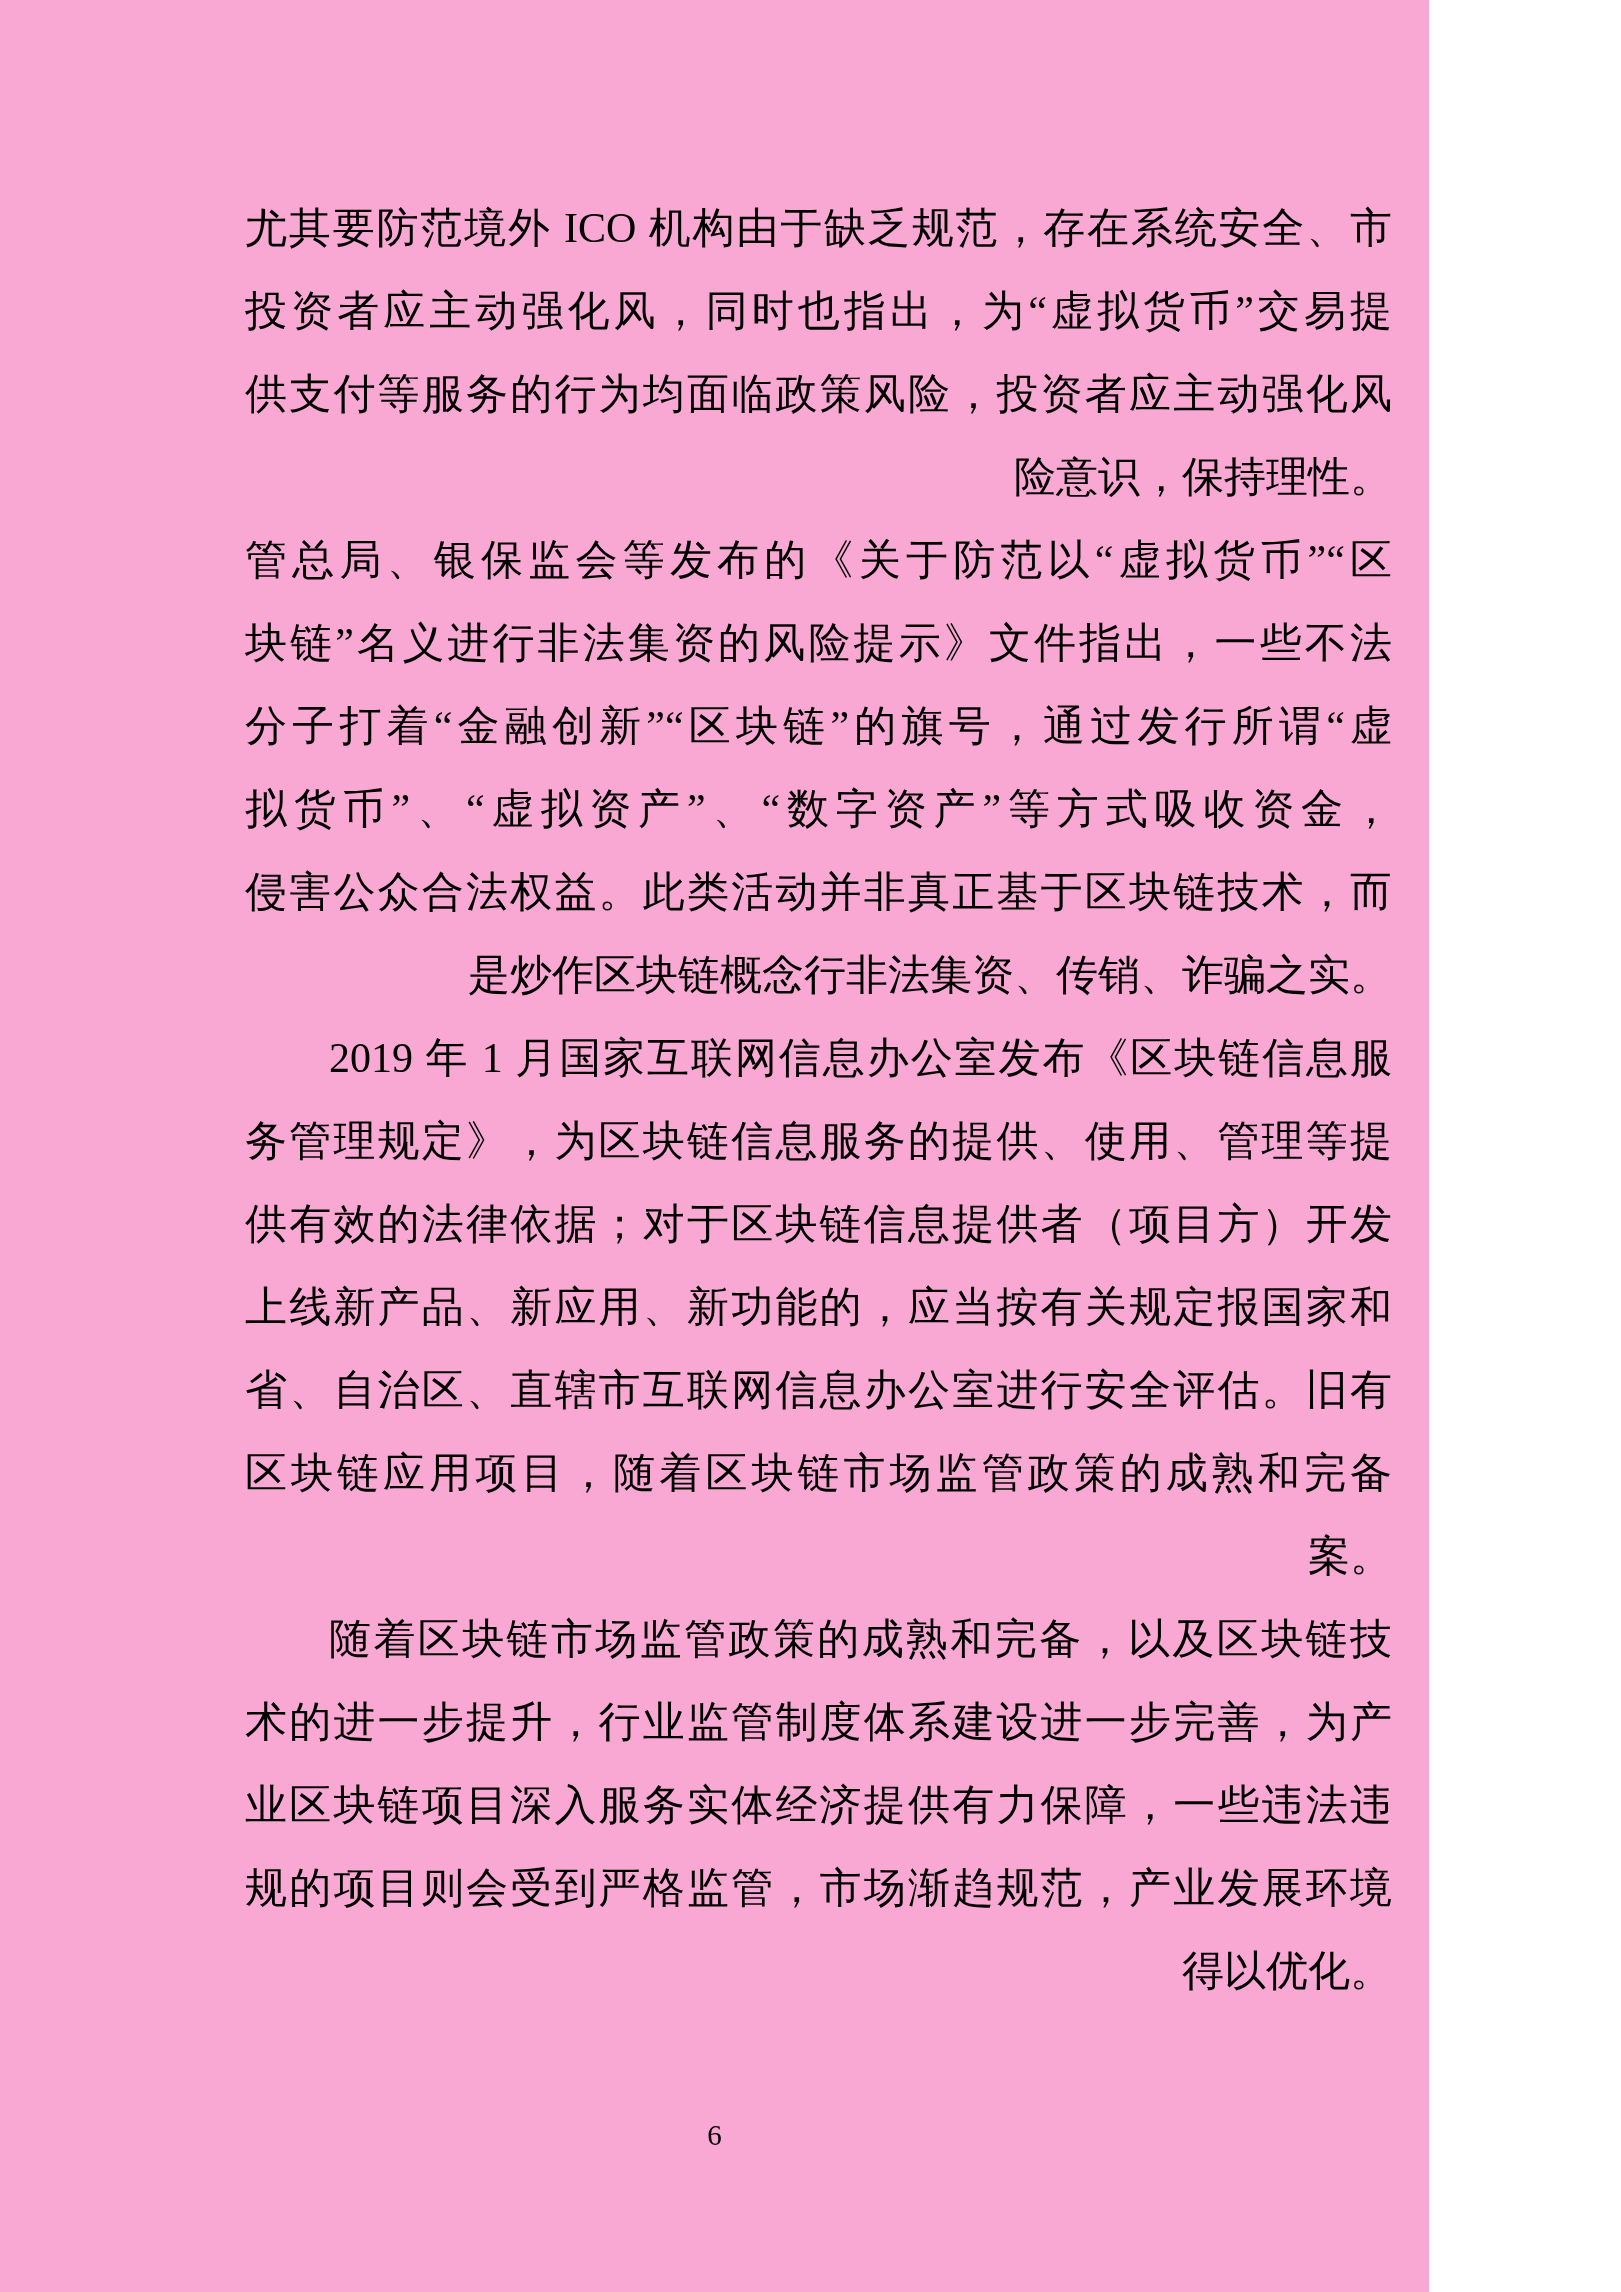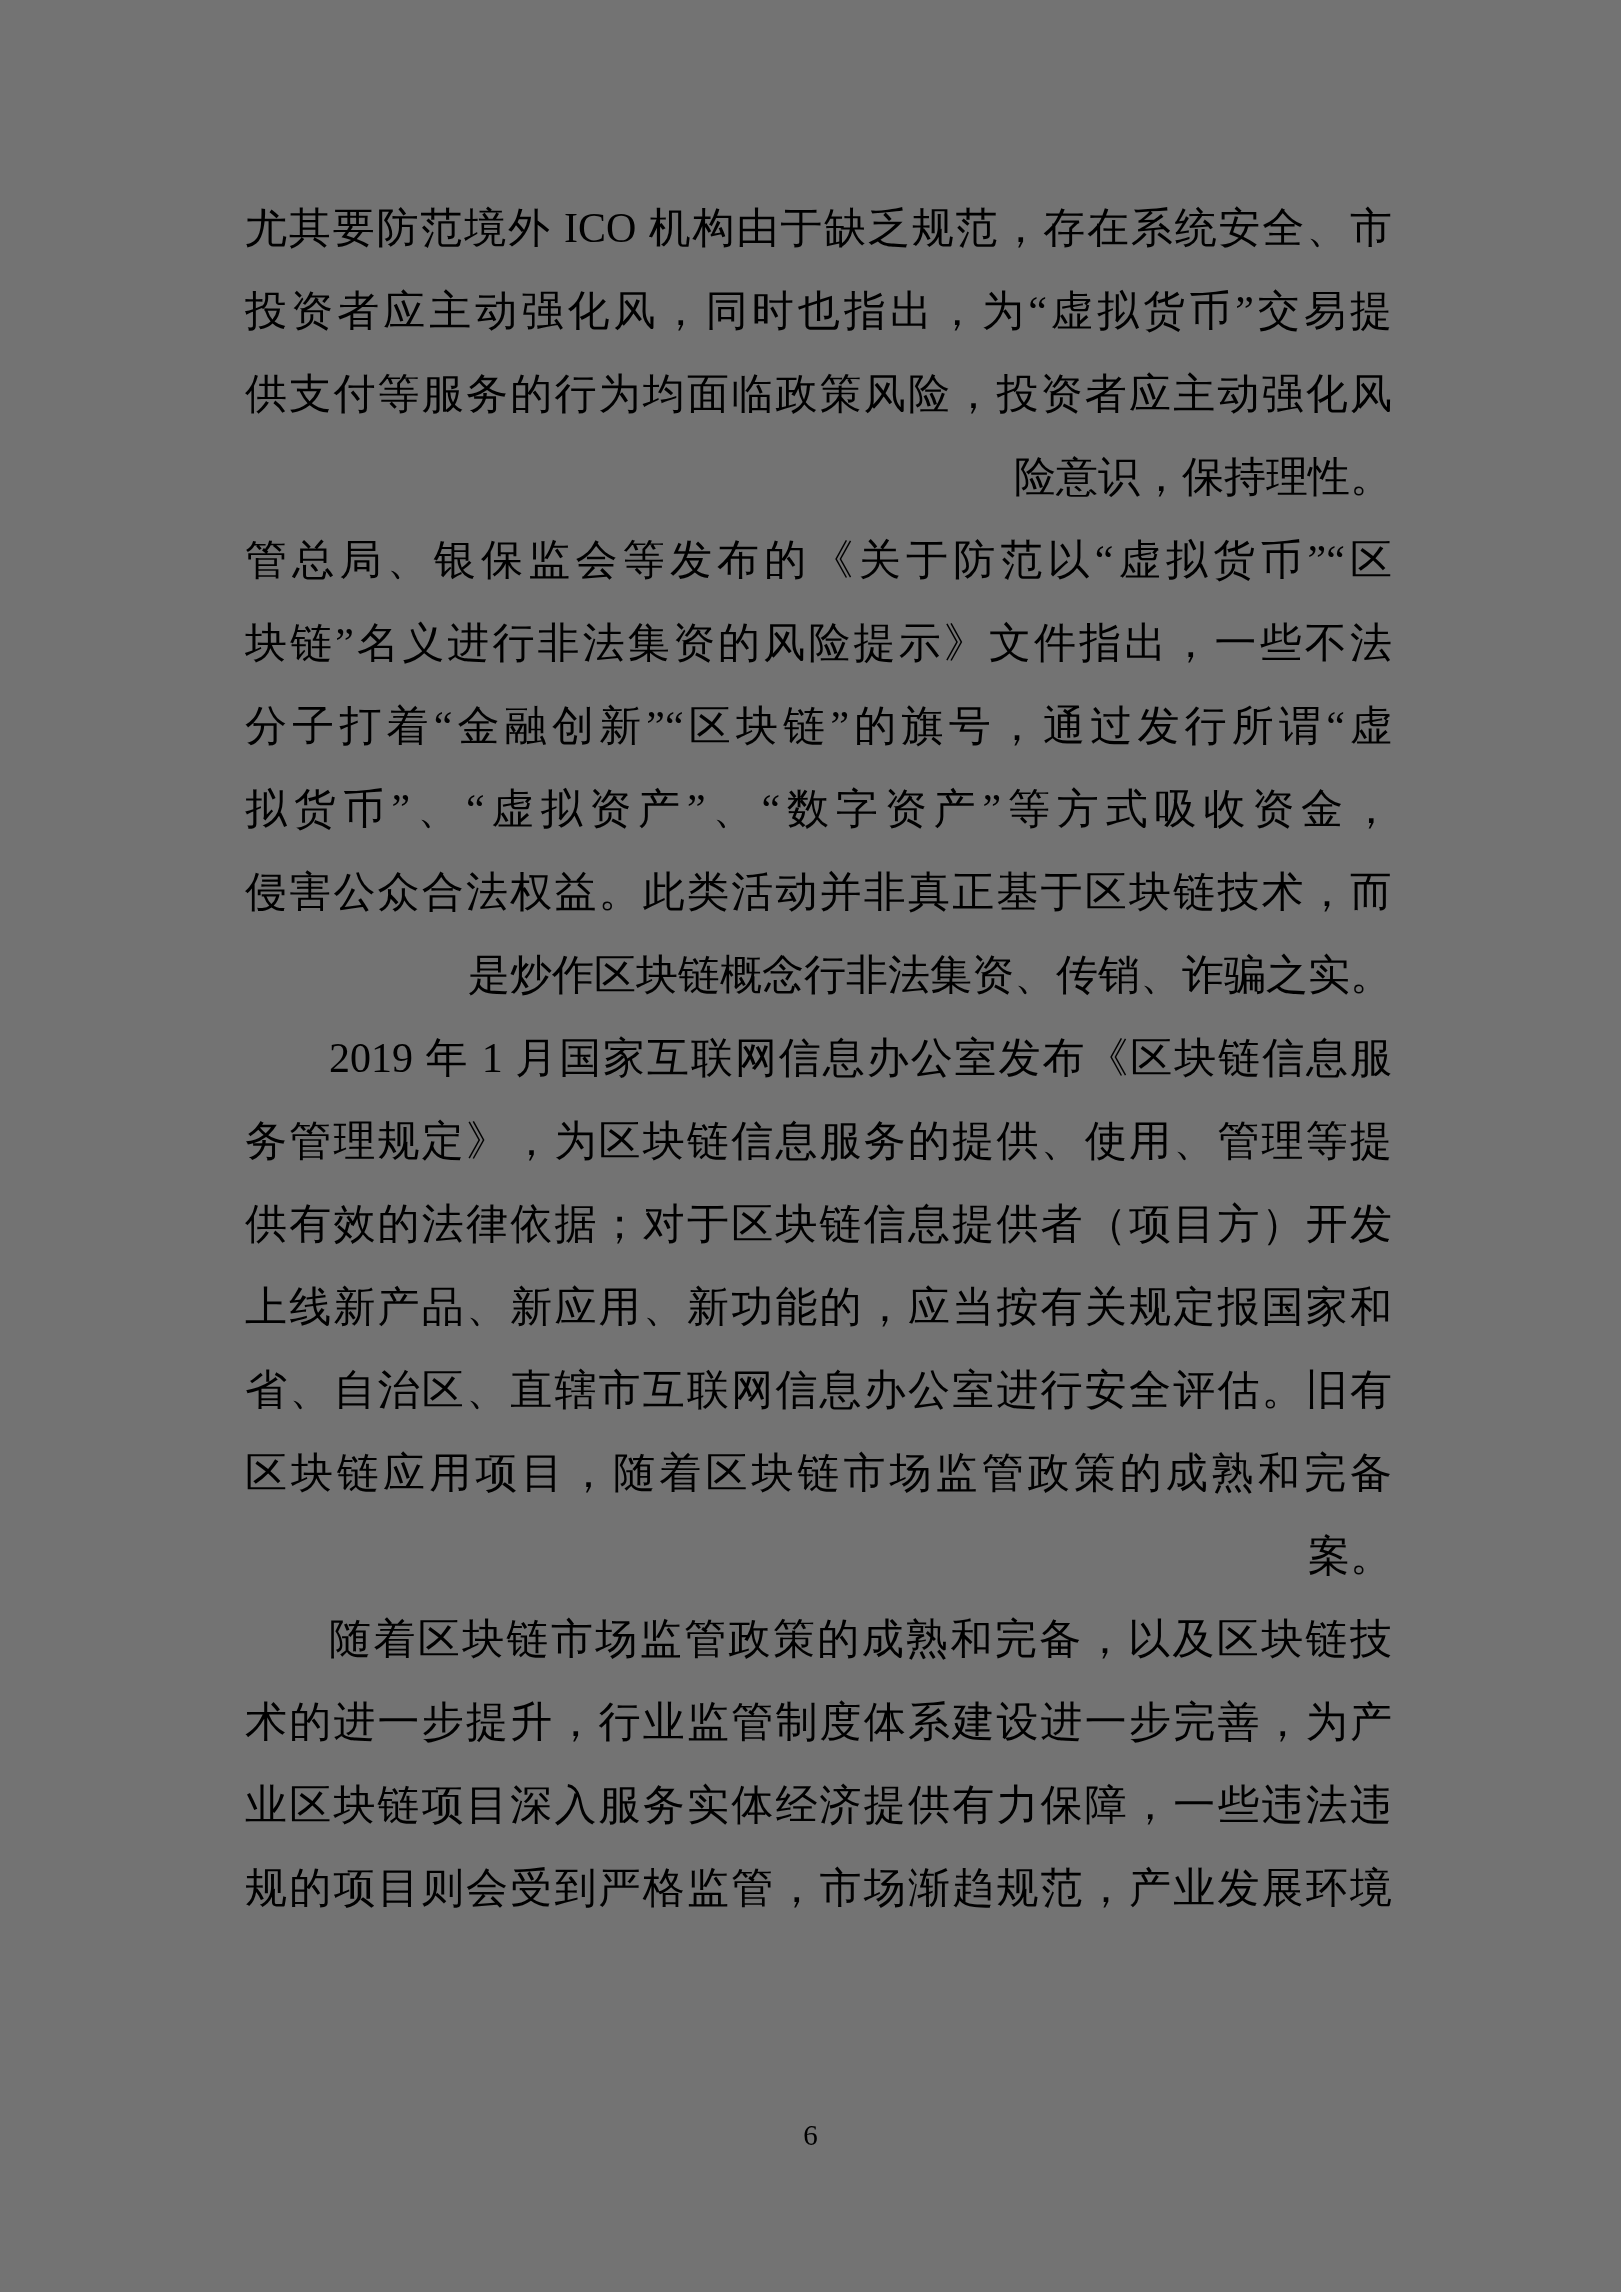--- a/index.html
+++ b/index.html
@@ -7,23 +7,23 @@
     padding: 0;
   }
   body {
     width: 1621px;
     height: 2293px;
     background: #ffffff;
     font-family: "Liberation Serif", serif;
   }
   .page {
     position: relative;
-    width: 1621px;
+    width: 1429px;
     height: 2293px;
-    background: #737373;
+    background: #f9a8d4;
     overflow: hidden;
   }
   .doc {
     position: absolute;
     left: 245px;
     top: 187px;
     width: 1147px;
     font-size: 42px;
     color: #000000;
     letter-spacing: 0;
@@ -78,16 +78,17 @@
       <div class="line fill">务管理规定》，为区块链信息服务的提供、使用、管理等提</div>
       <div class="line fill">供有效的法律依据；对于区块链信息提供者（项目方）开发</div>
       <div class="line fill">上线新产品、新应用、新功能的，应当按有关规定报国家和</div>
       <div class="line fill">省、自治区、直辖市互联网信息办公室进行安全评估。旧有</div>
       <div class="line fill">区块链应用项目，随着区块链市场监管政策的成熟和完备</div>
       <div class="line last">案。</div>
       <div class="line fill indent">随着区块链市场监管政策的成熟和完备，以及区块链技</div>
       <div class="line fill">术的进一步提升，行业监管制度体系建设进一步完善，为产</div>
       <div class="line fill">业区块链项目深入服务实体经济提供有力保障，一些违法违</div>
       <div class="line fill">规的项目则会受到严格监管，市场渐趋规范，产业发展环境</div>
+      <div class="line last">得以优化。</div>
     </div>
   <div class="page-number">6</div>
 </div>
 
 
 </body></html>

